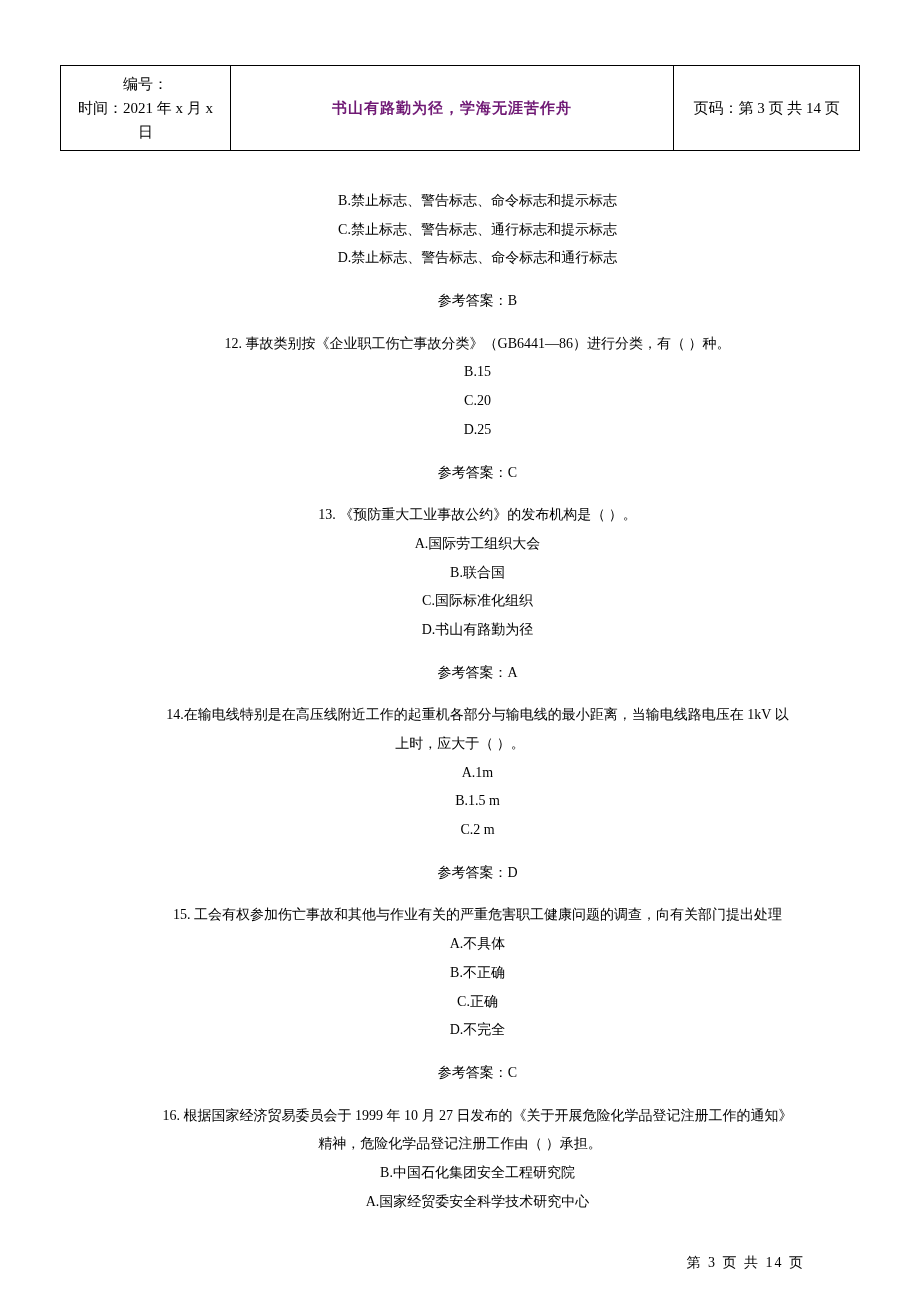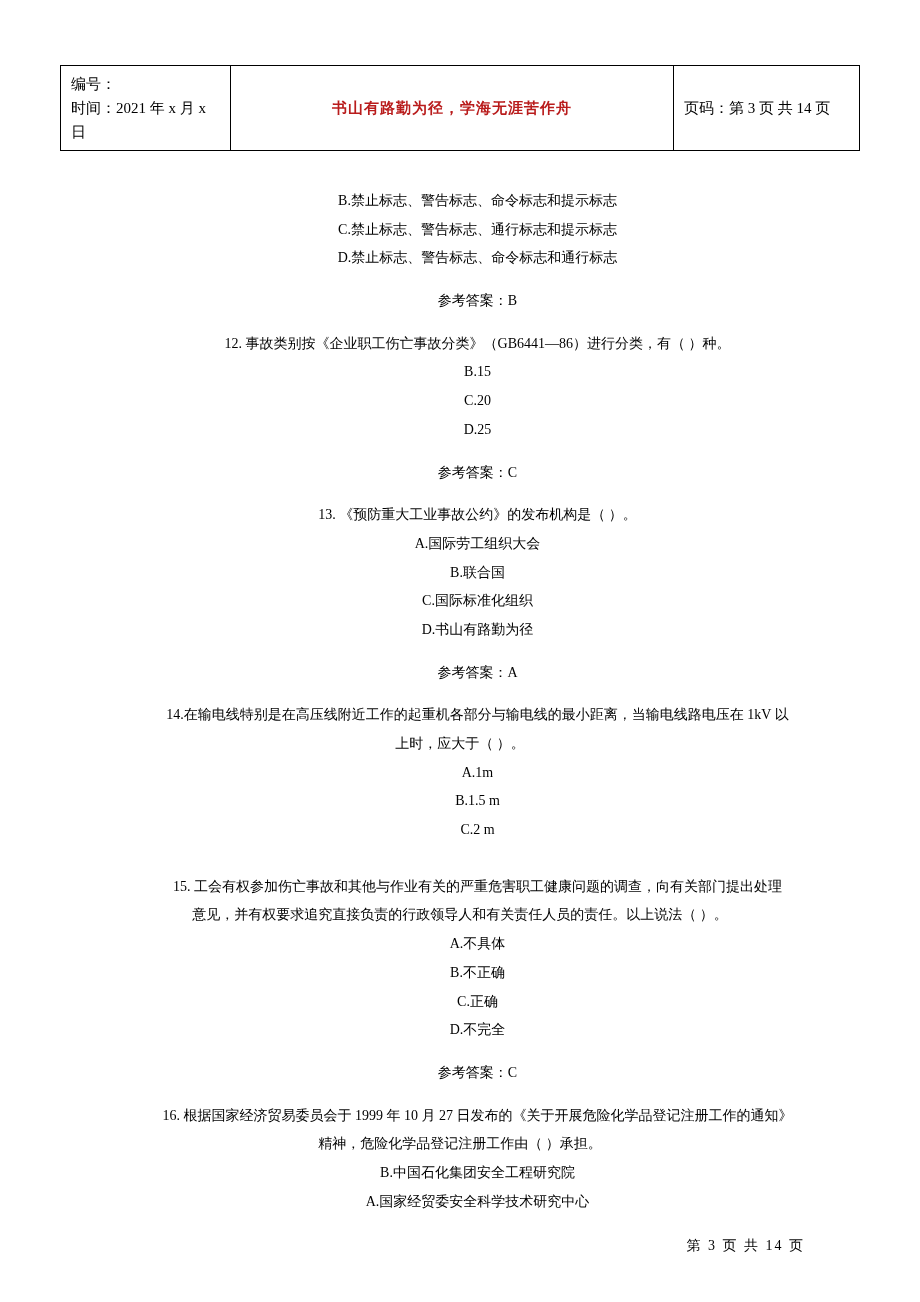--- a/index.html
+++ b/index.html
@@ -18,44 +18,45 @@
     .header-table {
       border-collapse: collapse;
       width: 100%;
       margin-bottom: 36px;
     }
     .header-table td {
       border: 1.5px solid #000;
       padding: 6px 10px;
       vertical-align: middle;
       font-size: 15px;
+      text-align: center;
     }
     .hdr-left { width: 170px; }
     .hdr-left .ln { line-height: 1.6; }
     .hdr-center {
       text-align: center;
-      color: #b91c1c;
+      color: #701a75;
       font-weight: bold;
       font-size: 19px;
       font-family: "SimHei", "黑体", sans-serif;
       letter-spacing: 1px;
     }
     .hdr-right { width: 186px; white-space: nowrap; }
     .content {
       padding: 0 4px;
       line-height: 2.05;
       font-size: 14px;
       text-align: center;
     }
     .content p { text-indent: 2.5em; }
     .content p.noindent { text-indent: 0; }
     .content .blank { height: 14px; }
     .footer {
       position: absolute;
-      bottom: 47px;
+      bottom: 30px;
       right: 115px;
       font-size: 14px;
       letter-spacing: 2px;
     }
   </style>
 </head>
 <body>
 
 <div class="page">
 
@@ -97,24 +98,24 @@
     <div class="blank"></div>
     <p>参考答案：A</p>
     <div class="blank"></div>
 
     <p>14.在输电线特别是在高压线附近工作的起重机各部分与输电线的最小距离，当输电线路电压在 1kV 以</p>
     <p class="noindent">上时，应大于（  ）。</p>
     <p>A.1m</p>
     <p>B.1.5 m</p>
     <p>C.2 m</p>
     <div class="blank"></div>
+    <p>参考答案：D</p>
     <div class="blank"></div>
 
     <p>15. 工会有权参加伤亡事故和其他与作业有关的严重危害职工健康问题的调查，向有关部门提出处理</p>
-    <p class="noindent">意见，并有权要求追究直接负责的行政领导人和有关责任人员的责任。以上说法（  ）。</p>
     <p>A.不具体</p>
     <p>B.不正确</p>
     <p>C.正确</p>
     <p>D.不完全</p>
     <div class="blank"></div>
     <p>参考答案：C</p>
     <div class="blank"></div>
 
     <p>16. 根据国家经济贸易委员会于 1999 年 10 月 27 日发布的《关于开展危险化学品登记注册工作的通知》</p>
     <p class="noindent">精神，危险化学品登记注册工作由（  ）承担。</p>

